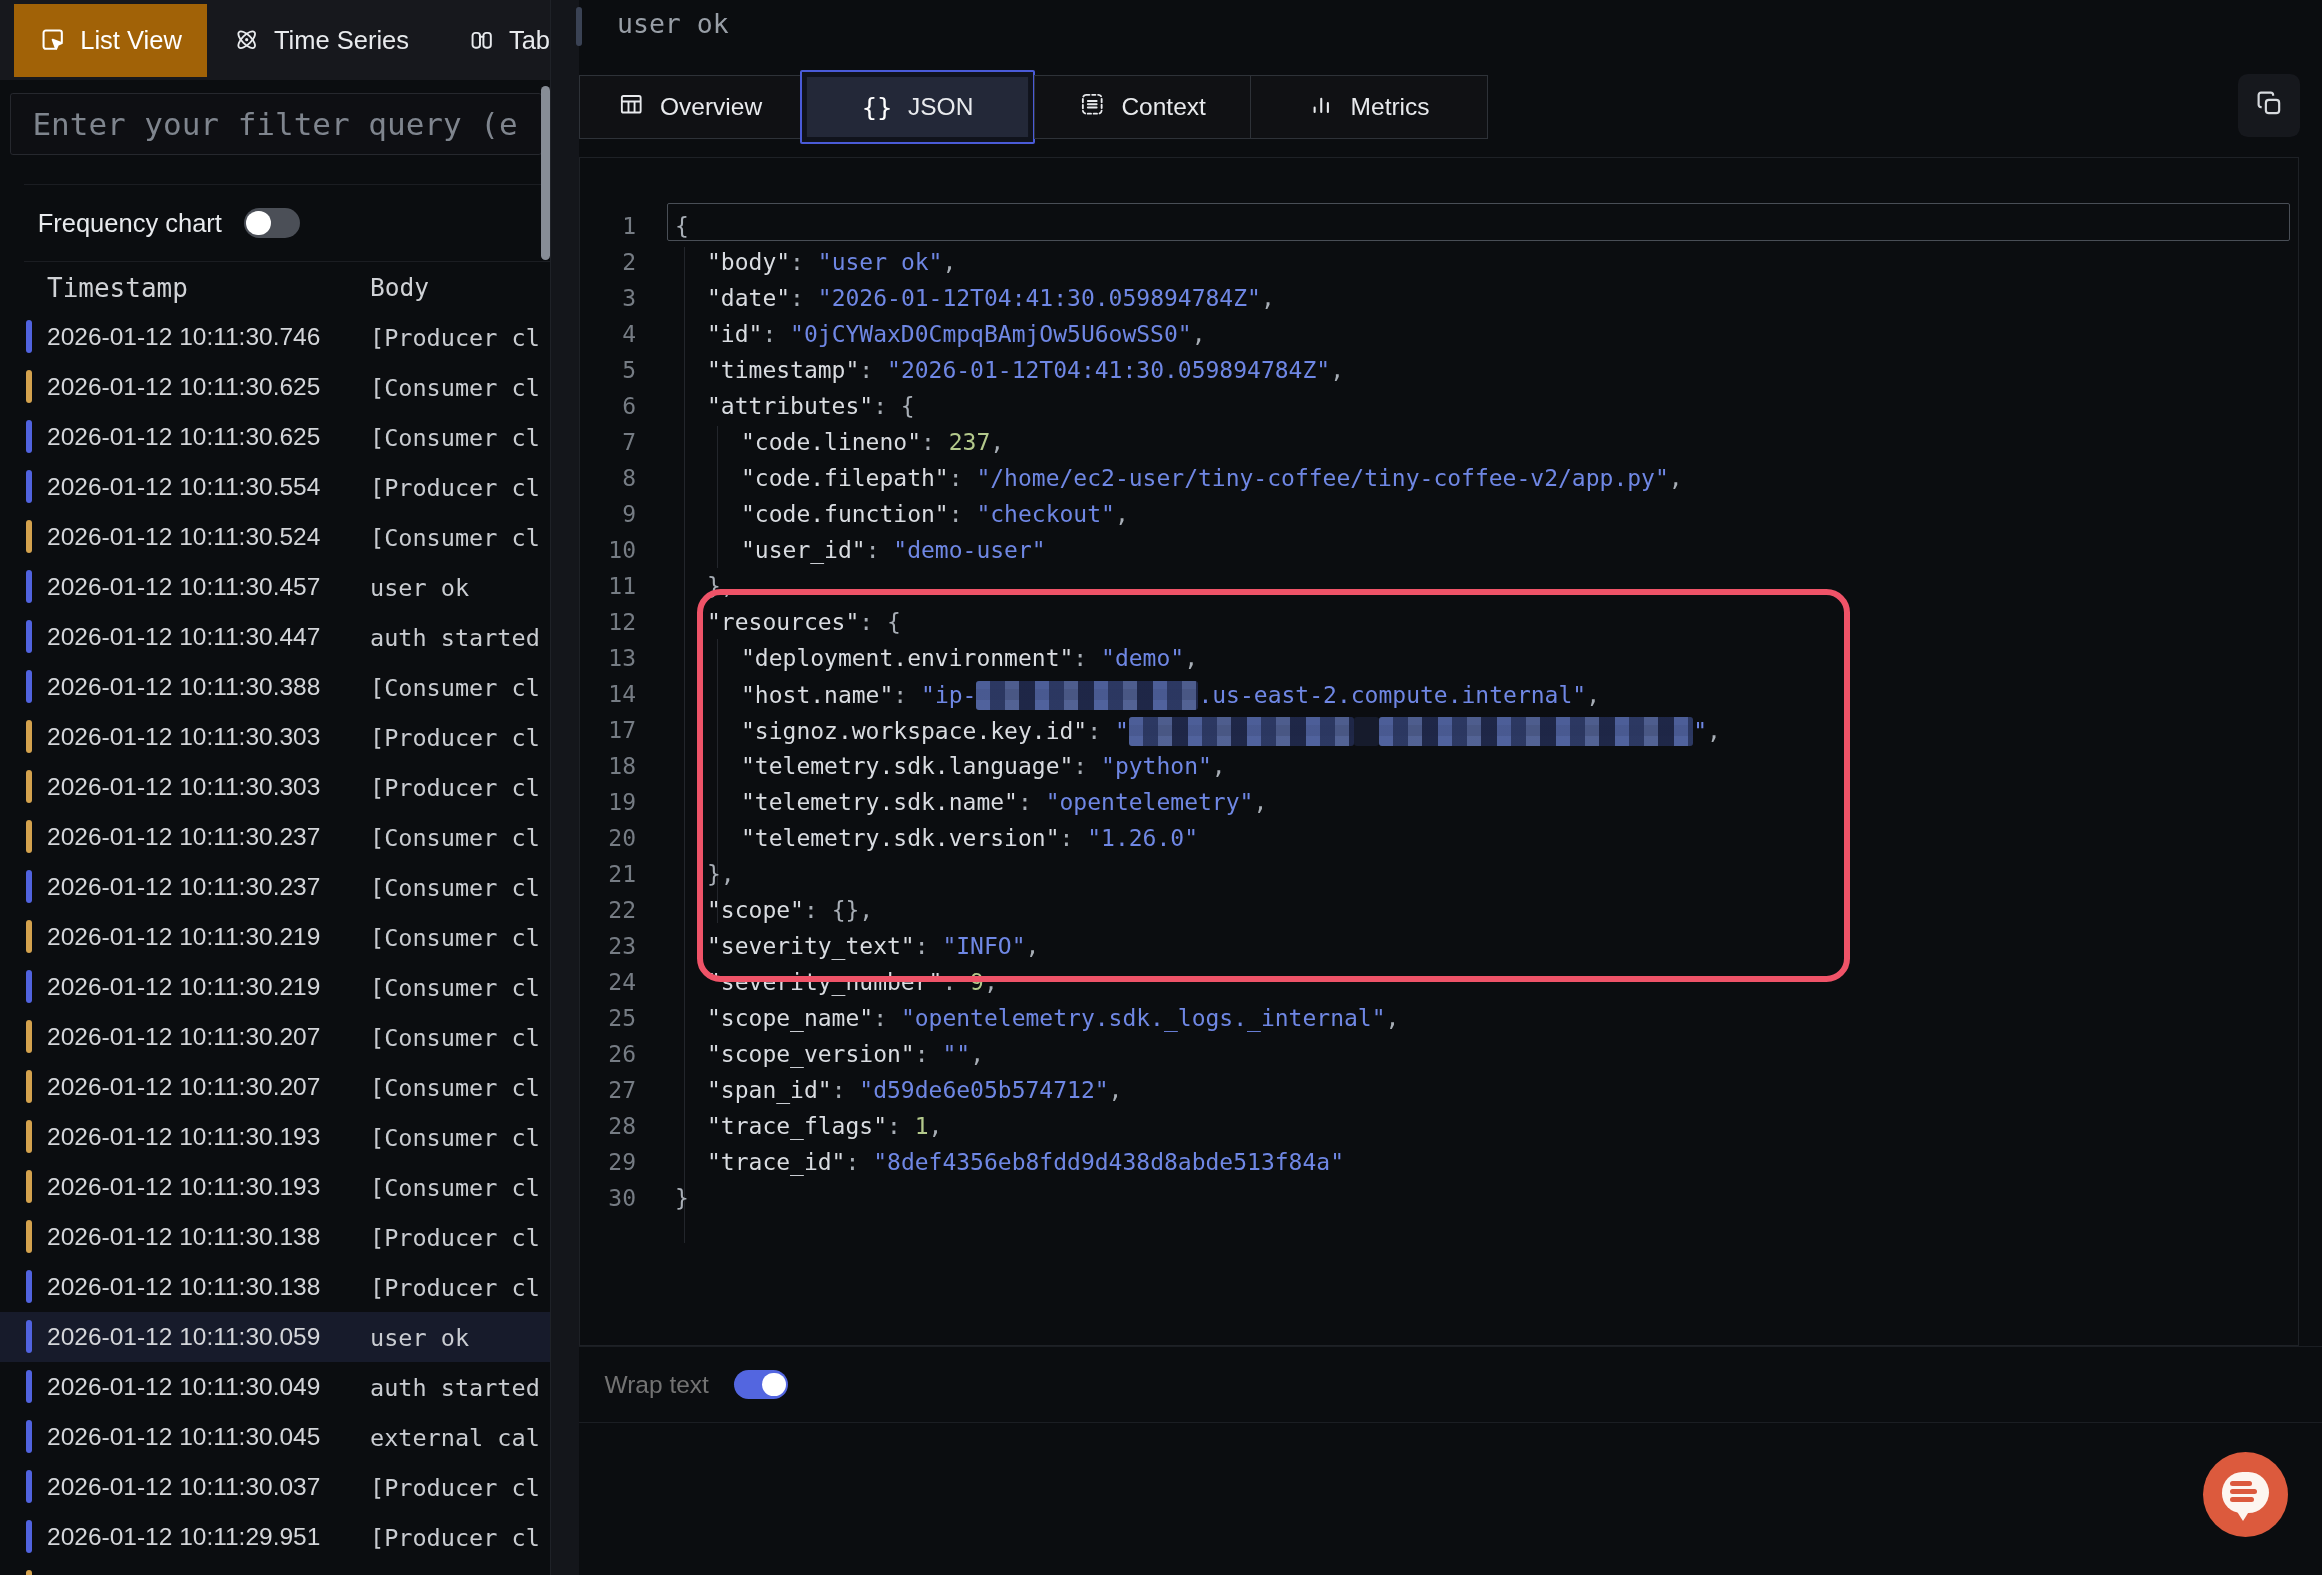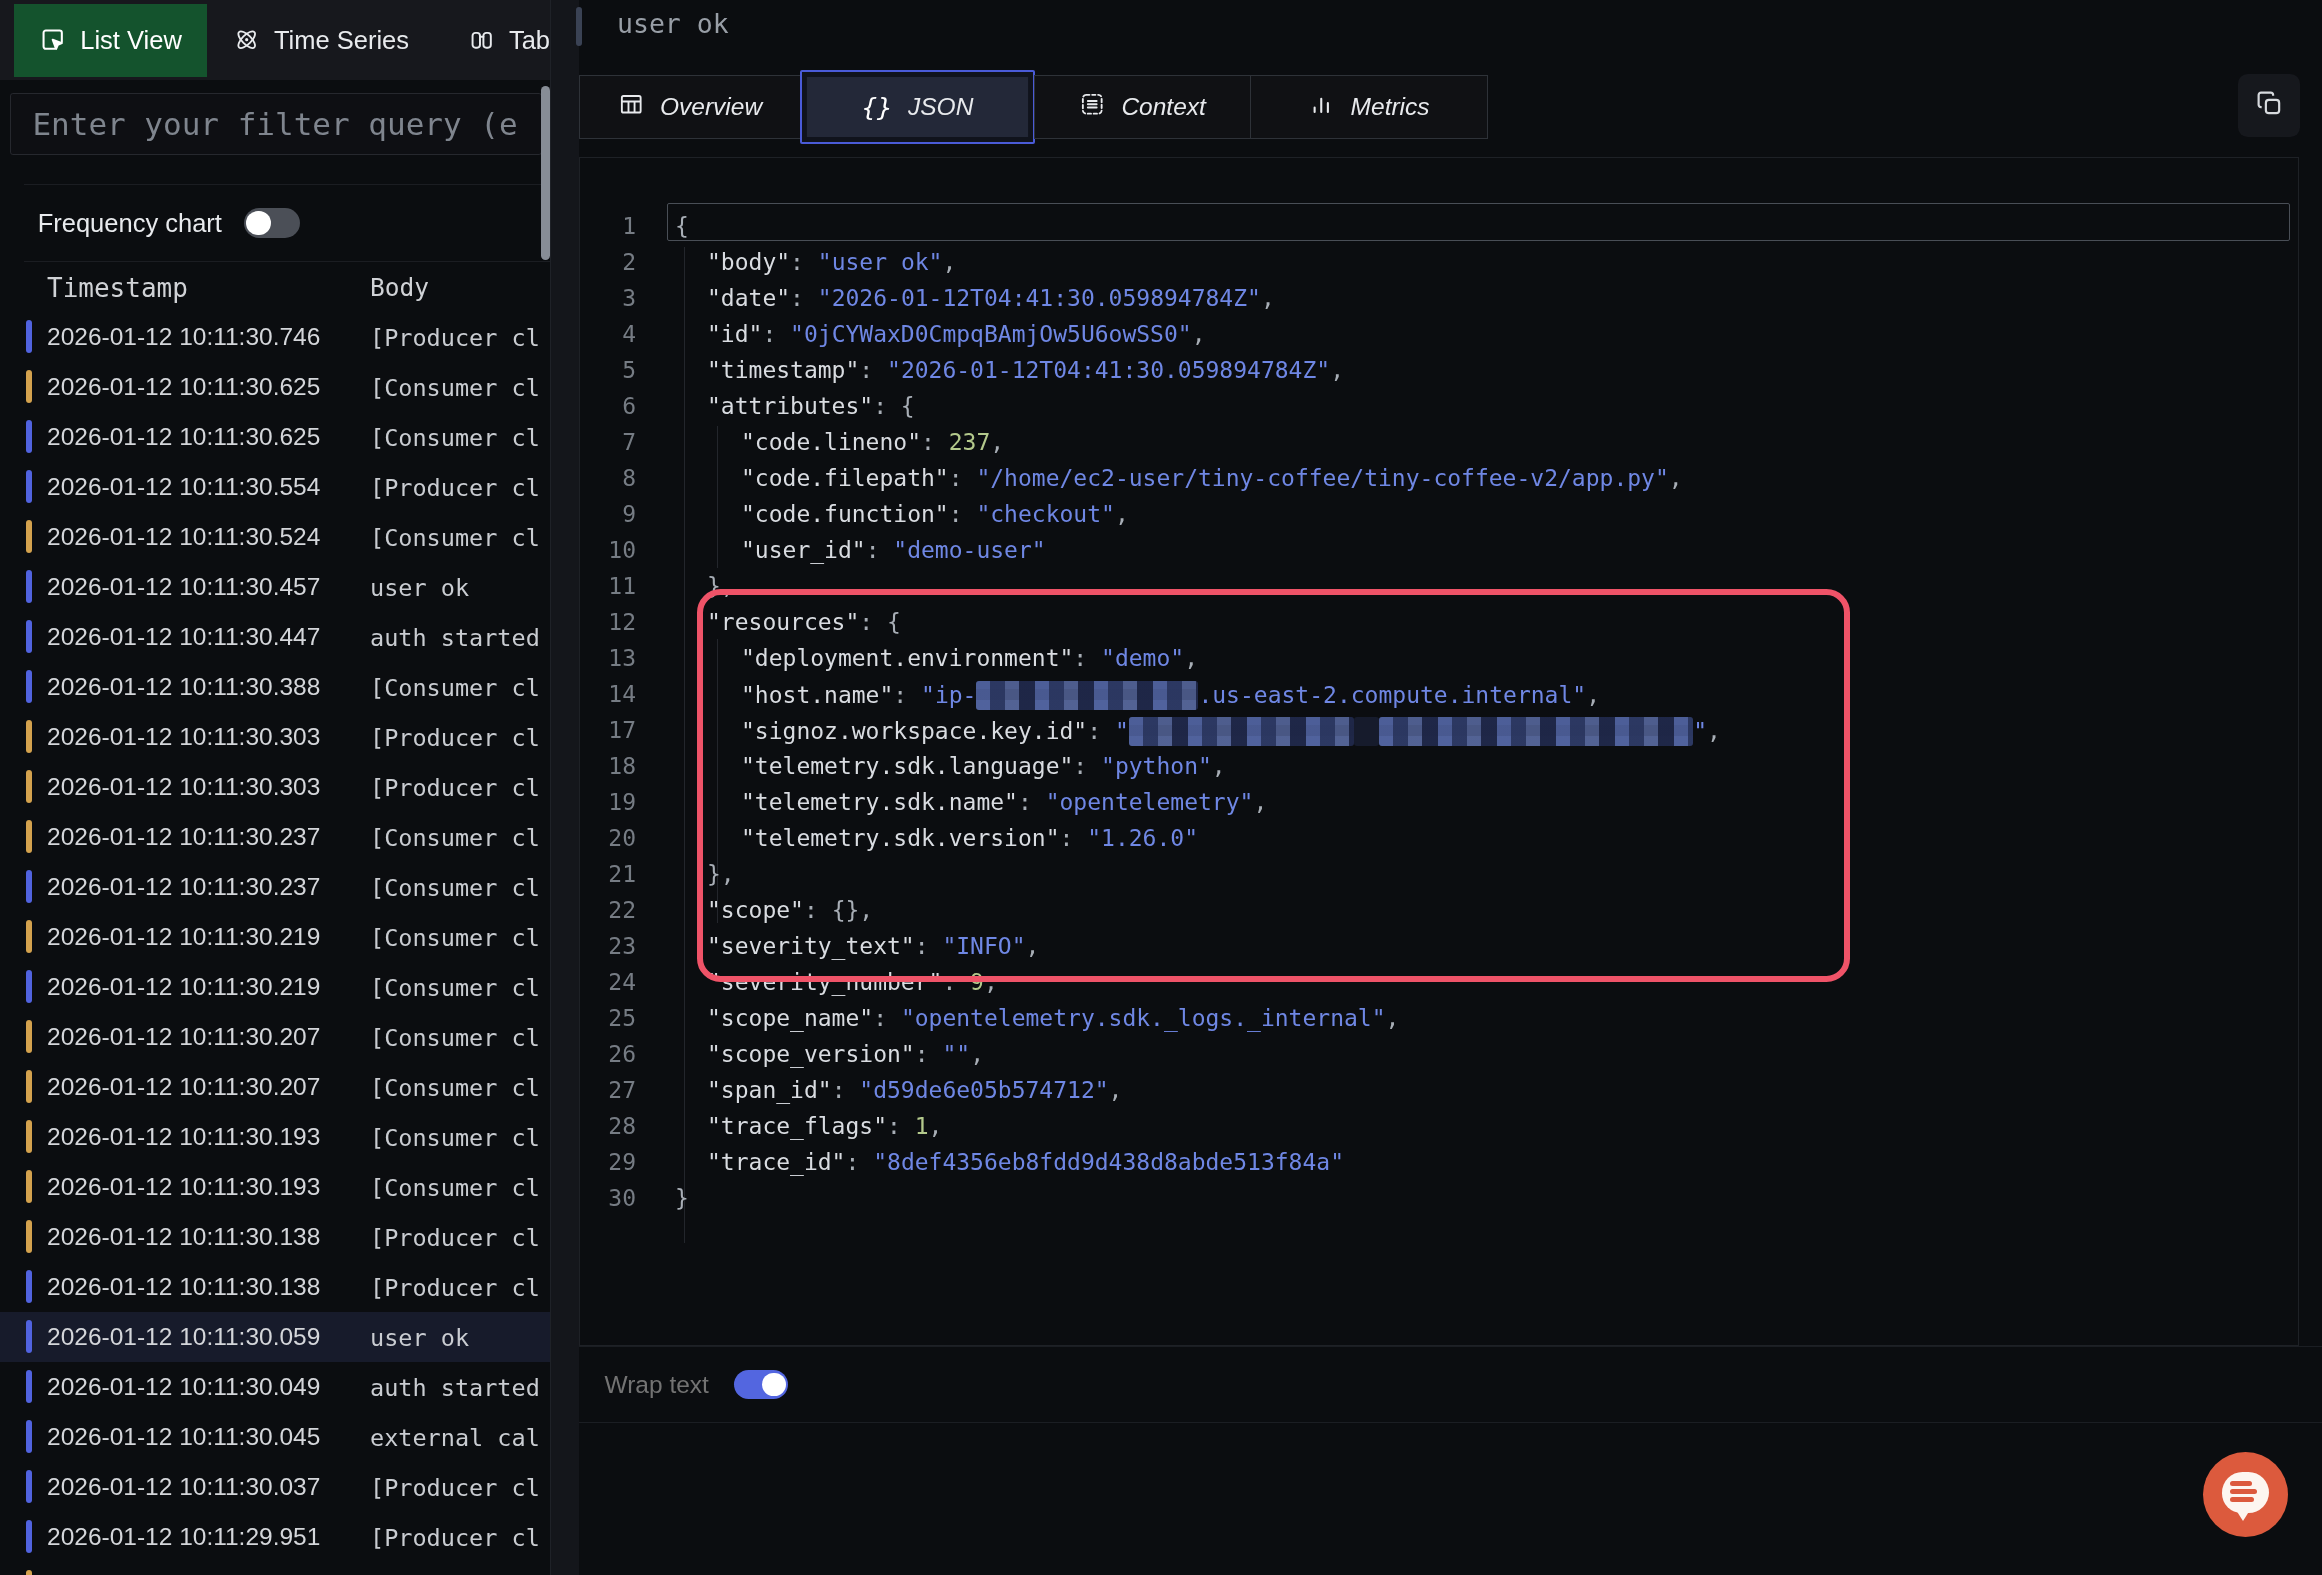--- a/index.html
+++ b/index.html
@@ -5,21 +5,21 @@
   html,body{margin:0;padding:0;background:#0B0D10;}
   .page{position:relative;width:2323px;height:1575px;overflow:hidden;background:#0B0D10;
         font-family:"Liberation Sans",sans-serif;color:#E4E6E9;}
   .mono{font-family:"DejaVu Sans Mono",monospace;}
 
   
   .left-panel{position:absolute;left:0;top:0;width:550px;height:1575px;background:#0B0D10;border-right:1px solid #1F2228;overflow:hidden;}
   .gutter{position:absolute;left:551px;top:0;width:28px;height:1575px;background:#14161B;}
   .view-tabbar{position:absolute;left:0;top:0;width:550px;height:80px;background:#17181D;display:flex;align-items:center;padding-left:13.7px;box-sizing:border-box;}
   .vtab{height:73px;display:flex;align-items:center;gap:13.7px;padding:0 25.5px;font-size:25.5px;color:#E8EAED;cursor:pointer;white-space:nowrap;}
-  .vtab.active{background:#14532d;color:#FFFFFF;}
+  .vtab.active{background:#a16207;color:#FFFFFF;}
   .vtab svg{display:block;}
   .vtab-sep{width:1px;height:45px;background:#2C2F35;margin:0 3.9px;}
 
   .filter-box{position:absolute;left:9.8px;top:93px;width:532px;height:62px;box-sizing:border-box;
     background:#0E0F13;border:1px solid #26282E;border-radius:2.9px;}
   .filter-box input{width:100%;height:100%;background:transparent;border:none;outline:none;
     font-family:"DejaVu Sans Mono",monospace;font-size:31px;color:#15803d;padding:0 21.6px;box-sizing:border-box;}
   .filter-box input::placeholder{color:#7F858E;}
 
   .freq-row{position:absolute;left:0;top:184px;width:550px;height:78px;border-top:1px solid #1B1D22;border-bottom:1px solid #1B1D22;
@@ -39,21 +39,21 @@
   .log-row.selected{background:#171B2B;}
   .log-row .sev{position:absolute;left:25.5px;top:7.8px;width:6.9px;height:33px;border-radius:3.9px;}
   .log-row .ts{position:absolute;left:47px;top:10.8px;font-size:24.5px;color:#D4D6DA;white-space:nowrap;}
   .log-row .body{position:absolute;left:370px;top:11.8px;font-size:23.5px;color:#C9CCD1;font-family:"DejaVu Sans Mono",monospace;white-space:nowrap;}
   .scroll-thumb{position:absolute;left:541px;top:86px;width:8.8px;height:174px;border-radius:4.9px;background:#878D96;}
 
   
   .detail-title{position:absolute;left:617px;top:7.8px;font-size:26.5px;color:#989EA6;}
   .title-accent{position:absolute;left:576px;top:6.9px;width:5.9px;height:39px;border-radius:2.9px;background:#3A4254;}
 
-  .detail-tabs{position:absolute;left:579px;top:75px;height:64px;display:flex;font-style:italic;}
+  .detail-tabs{position:absolute;left:579px;top:75px;height:64px;display:flex;}
   .dtab{box-sizing:border-box;height:64px;border:1px solid #2E3238;margin-left:-1px;display:flex;align-items:center;justify-content:center;
     gap:15.7px;font-size:24.5px;color:#E8EAED;background:#101114;cursor:pointer;}
   .dtab:first-child{margin-left:0;}
   .dtab.active{height:74px;margin-top:-4.9px;border:2.9px solid #4A5BD8;background:#232838;box-shadow:inset 0 0 0 4.9px #10131C;border-radius:2px;}
   .dtab .braces{font-family:"DejaVu Sans Mono",monospace;font-size:25.5px;color:#FFFFFF;}
   .copy-btn{position:absolute;left:2238px;top:74px;width:62px;height:63px;border-radius:9.8px;background:#16181D;display:flex;align-items:center;justify-content:center;cursor:pointer;}
 
   .code-area{position:absolute;left:579px;top:157px;width:1720px;height:1189px;box-sizing:border-box;border:1px solid #1E2126;overflow:hidden;}
   .focus-box{position:absolute;left:87px;top:45px;right:7.8px;height:36px;border:1px solid #494E56;border-radius:2px;}
   .code-lines{position:absolute;left:0;top:53px;width:100%;font-family:"DejaVu Sans Mono",monospace;font-size:23px;}

